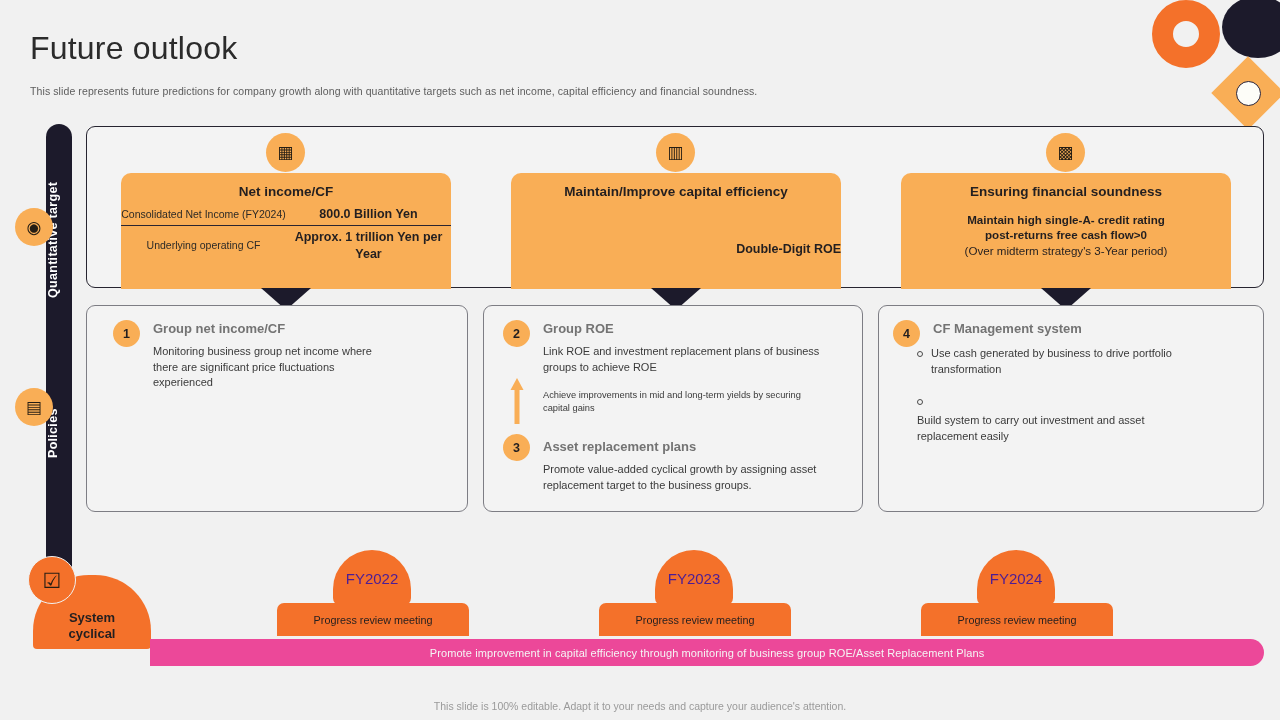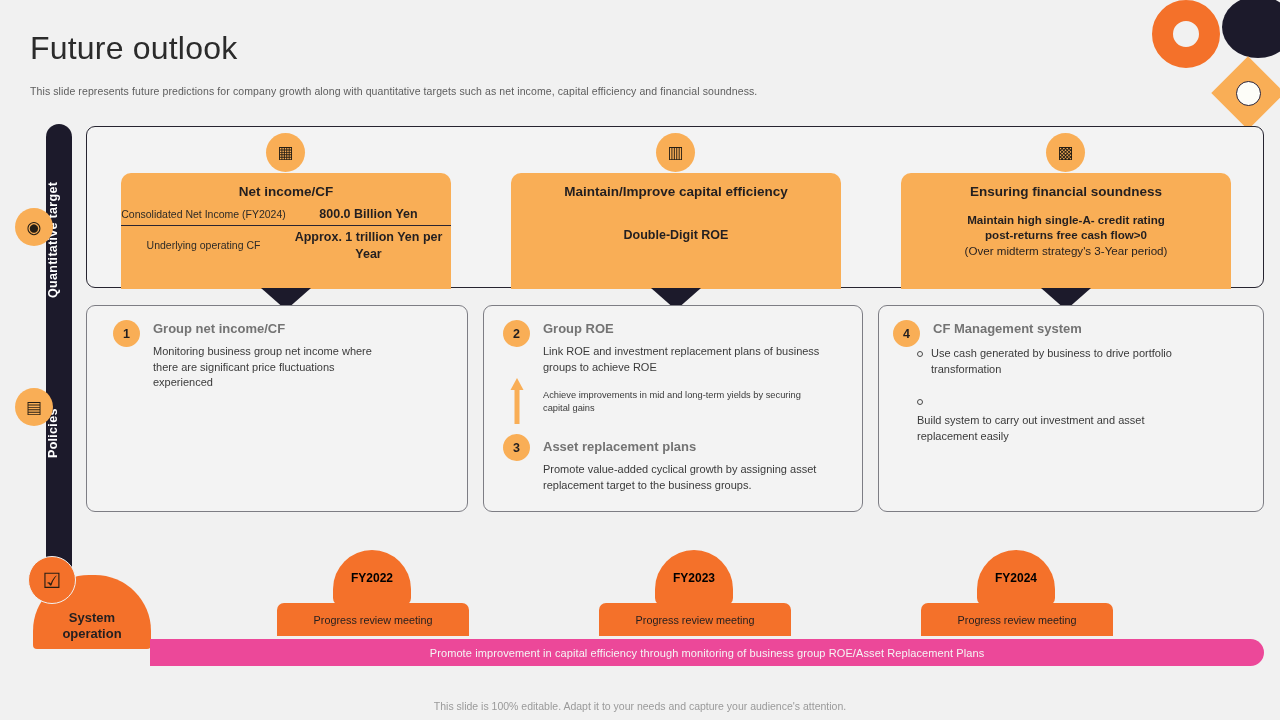--- a/index.html
+++ b/index.html
@@ -111,22 +111,22 @@
   .kv-k {
     flex: 0 0 50%; text-align: center; font-size: 10.5px;
     color: #2d2a26; line-height: 1.35;
   }
   .kv-v {
     flex: 0 0 50%; text-align: center; font-size: 12.5px;
     font-weight: bold; color: #231f20; line-height: 1.3;
   }
 
   .card-center {
-    text-align: center; font-weight: bold; font-size: 12.5px;
-    color: #231f20; margin-top: 29px;
+    text-align: right; font-weight: bold; font-size: 12.5px;
+    color: #231f20; margin-top: 43px;
   }
   .card-body3 {
     text-align: center; font-weight: bold; font-size: 11.6px;
     color: #231f20; margin-top: 13px; line-height: 1.33;
   }
   .card-body3 .paren { font-weight: normal; font-size: 11.6px; }
 
   
   .tri {
     position: absolute; width: 0; height: 0;
@@ -183,21 +183,21 @@
   }
   .sysop span {
     font-weight: bold; font-size: 13px; color: #231f20;
     text-align: center; line-height: 1.25;
   }
 
   .fy-bubble {
     position: absolute; top: 550px; width: 78px; height: 56px;
     background: #f4712a; border-radius: 39px 39px 8px 8px;
     display: flex; align-items: center; justify-content: center;
-    font-weight: bold; font-size: 12px; color: #000000;
+    font-weight: normal; font-size: 15px; color: #4c1d95;
   }
   .fy-bubble.f1 { left: 333px; }
   .fy-bubble.f2 { left: 655px; }
   .fy-bubble.f3 { left: 977px; }
 
   .prm {
     position: absolute; top: 603px; width: 192px; height: 33px;
     background: #f4712a; border-radius: 7px 7px 0 0;
     display: flex; align-items: center; justify-content: center;
     font-size: 10.8px; color: #231f20;
@@ -306,21 +306,21 @@
     <span class="bullet-dot"></span>
     <span class="bullet-txt">Use cash generated  by business to drive portfolio  transformation</span>
   </div>
   <div class="bullet-row" style="left:38px; top:88px; width:270px;flex-direction:column;">
     <span class="bullet-dot"></span>
     <span class="bullet-txt">Build system to carry out investment  and asset replacement  easily</span>
   </div>
 </div>
 
 <div class="sysop">
-  <span><span>System</span><br><span>operation</span></span>
+  <span><span>System</span><br><span>cyclical</span></span>
 </div>
 
 <div class="fy-bubble f1">FY2022</div>
 <div class="fy-bubble f2">FY2023</div>
 <div class="fy-bubble f3">FY2024</div>
 
 <div class="prm m1">Progress  review  meeting</div>
 <div class="prm m2">Progress  review  meeting</div>
 <div class="prm m3">Progress  review  meeting</div>
 

